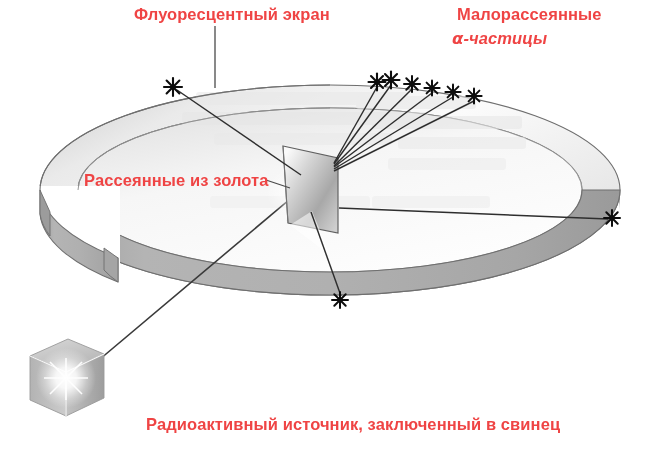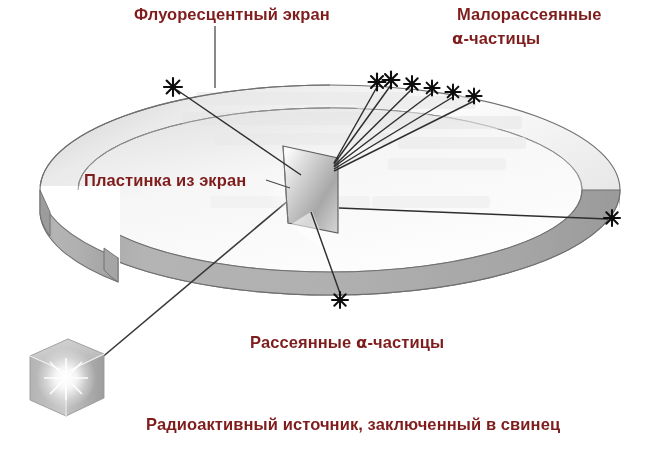--- a/index.html
+++ b/index.html
@@ -19,31 +19,31 @@
   }
   #scene {
     position: absolute;
     left: 0;
     top: 0;
     width: 650px;
     height: 452px;
   }
   .lbl {
     position: absolute;
-    color: #7f1d1d;
+    color: #ef4444;
     font-family: "Liberation Sans", sans-serif;
     font-size: 16.5px;
     font-weight: 700;
     letter-spacing: 0.1px;
     white-space: nowrap;
     line-height: 1.28;
   }
   #label-screen      { left: 134px; top: 4px; }
   #label-low-l1      { left: 457px; top: 4px; }
-  #label-low-l2      { left: 452px; top: 28px; }
+  #label-low-l2      { left: 452px; top: 28px; font-style: italic; }
   #label-foil        { left: 84px; top: 170px; }
   #label-scattered   { left: 250px; top: 332px; }
   #label-source      { left: 106px; top: 414px; margin-left: 40px; }
   .alpha { font-family: "DejaVu Sans", sans-serif; font-weight: 700; }
 </style>
 </head>
 <body>
 
 <div id="figure">
 
@@ -287,19 +287,18 @@
       <line x1="266" y1="180" x2="290" y2="188"></line>
     </g>
   </svg>
 
   <div class="lbl" id="label-screen">Флуоресцентный экран</div>
 
   <div class="lbl" id="label-low-l1">Малорассеянные</div>
 
   <div class="lbl" id="label-low-l2"><span class="alpha">α</span><span>-частицы</span></div>
 
-  <div class="lbl" id="label-foil">Пластинка из экран</div>
-
-  <div class="lbl" id="label-scattered"><span>Рассеянные </span><span class="alpha">α</span><span>-частицы</span></div>
+  <div class="lbl" id="label-foil">Рассеянные из золота</div>
+
 
   <div class="lbl" id="label-source">Радиоактивный источник, заключенный в свинец</div>
 
 </div>
 
 </body></html>

